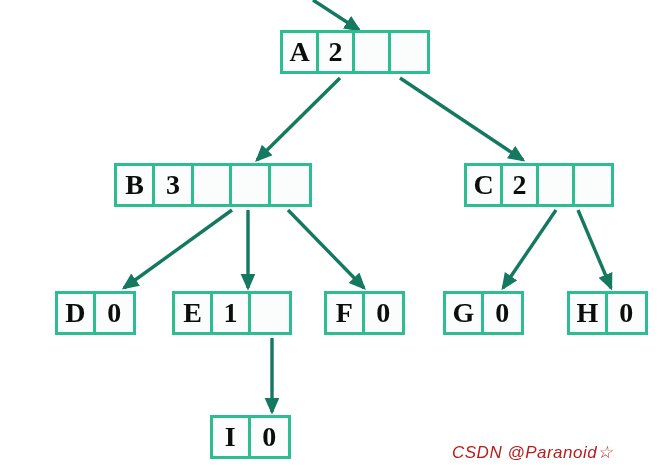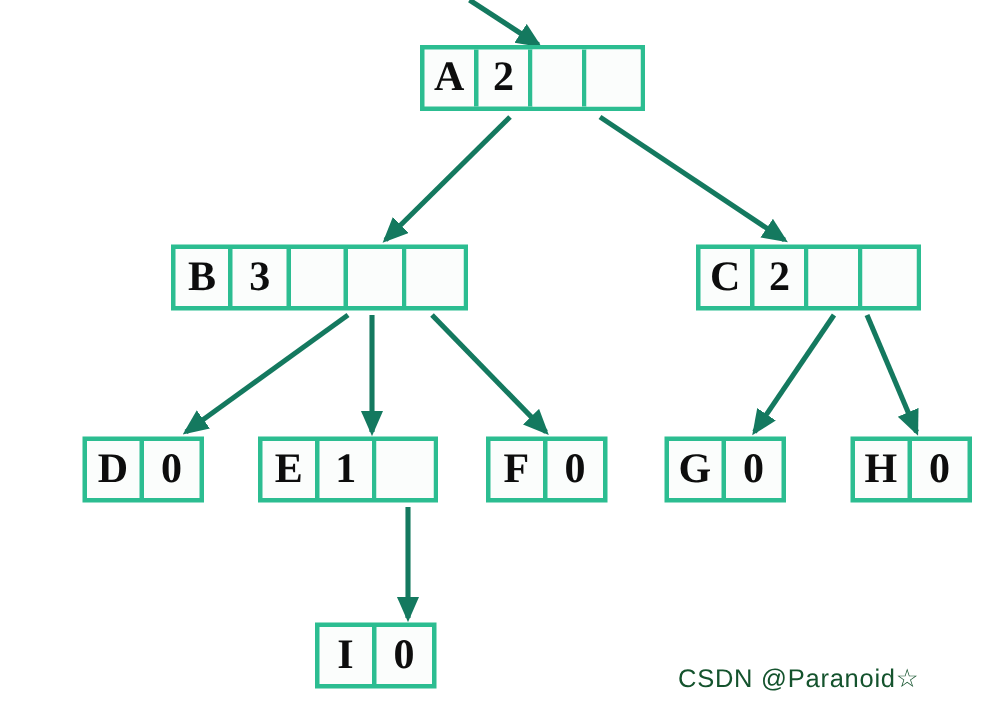--- a/index.html
+++ b/index.html
@@ -124,14 +124,14 @@
       <div class="node" style="left: 567px; top: 291px; width: 81px; height: 44px; border-color: rgb(44, 189, 145); background: rgb(251, 253, 252);">
         <div class="cell" style="border-right-color: rgb(44, 189, 145); color: rgb(13, 13, 13);">H</div>
         <div class="cell" style="border-right-color: rgb(44, 189, 145); color: rgb(13, 13, 13);">0</div>
       </div>
       <div class="node" style="left: 210px; top: 415px; width: 81px; height: 44px; border-color: rgb(44, 189, 145); background: rgb(251, 253, 252);">
         <div class="cell" style="border-right-color: rgb(44, 189, 145); color: rgb(13, 13, 13);">I</div>
         <div class="cell" style="border-right-color: rgb(44, 189, 145); color: rgb(13, 13, 13);">0</div>
       </div>
     </div>
 
-  <div id="watermark" style="left: 452px; top: 442px; color: #14532d;">CSDN @Paranoid☆</div>
+  <div id="watermark" style="left: 452px; top: 442px; color: #b91c1c; font-style: italic;">CSDN @Paranoid☆</div>
 </div>
 
 </body></html>

